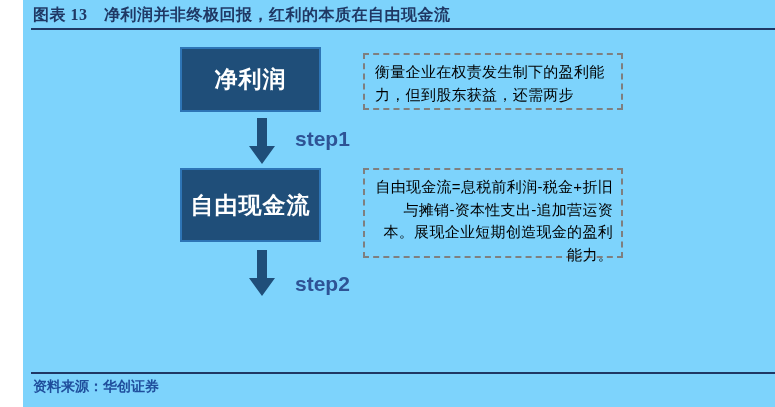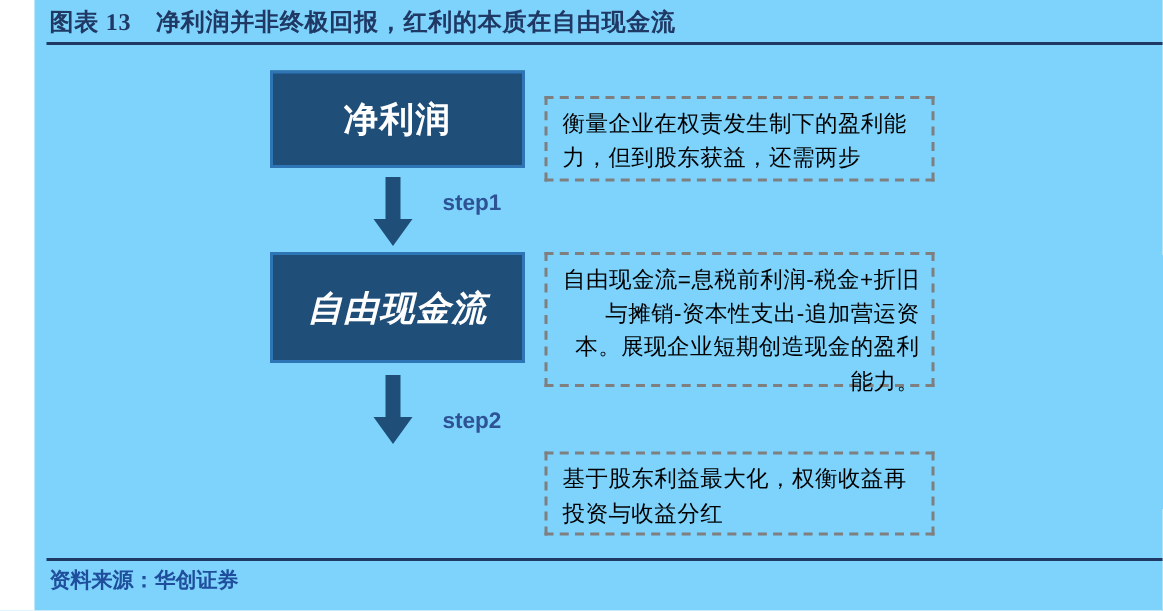--- a/index.html
+++ b/index.html
@@ -55,72 +55,72 @@
     font-weight: bold;
     font-size: 14px;
     color: #1F4E9C;
     white-space: nowrap;
   }
 
   
   .proc-box {
     position: absolute;
     left: 157px;
-    width: 170px;
+    width: 141px;
     background: #1F4E79;
     border: 2px solid #2E75B6;
     box-sizing: border-box;
     display: flex;
     align-items: center;
     justify-content: center;
     color: #ffffff;
     font-weight: bold;
     font-size: 23px;
     letter-spacing: 1px;
   }
   #box-net-profit   { top: 47px;  height: 65px; }
-  #box-free-cash    { top: 168px; height: 74px; font-style: italic; }
+  #box-free-cash    { top: 168px; height: 74px; }
   #box-dividend     { top: 300px; height: 68px; }
 
   
   .arrow {
     position: absolute;
     left: 224px;
     width: 30px;
   }
   #arrow-1 { top: 118px; height: 48px; }
   #arrow-2 { top: 250px; height: 48px; }
   .arrow svg { display: block; }
 
   
   .step-label {
     position: absolute;
     font-weight: bold;
-    font-size: 15px;
+    font-size: 21px;
     color: #2E5395;
     letter-spacing: 0px;
     white-space: nowrap;
   }
   #step-1 { left: 272px; top: 127px; }
   #step-2 { left: 272px; top: 272px; }
 
   
   .note-box {
     position: absolute;
     left: 340px;
     width: 260px;
     border: 2px dashed #7F7F7F;
     box-sizing: border-box;
     padding: 6px 8px 6px 10px;
     font-size: 15px;
     line-height: 1.5;
     color: #000000;
     letter-spacing: 0.3px;
   }
-  #note-net-profit { top: 64px;  height: 57px; }
+  #note-net-profit { top: 53px;  height: 57px; }
   #note-free-cash  { top: 168px; height: 90px; text-align: right; }
   #note-dividend   { top: 301px; height: 56px; }
 </style>
 </head>
 <body>
 
 <div id="figure">
 
   <div class="fig-title">图表 13　净利润并非终极回报，红利的本质在自由现金流</div>
   <div class="title-rule"></div>
@@ -146,20 +146,17 @@
     <span>自由现金流=息税前利润-税金+折旧与摊销-资本性支出-追加营运资本。展现企业短期创造现金的盈利能力。</span>
   </div>
 
   <div class="arrow" id="arrow-2">
     <svg width="30" height="48" viewBox="0 0 30 48" xmlns="http://www.w3.org/2000/svg">
       <polygon points="10,0 20,0 20,28 28,28 15,46 2,28 10,28" fill="#1F4E79"></polygon>
     </svg>
   </div>
   <div class="step-label" id="step-2">step2</div>
 
-  <div class="note-box" id="note-dividend">
-    <span>基于股东利益最大化，权衡收益再投资与收益分红</span>
-  </div>
 
   <div class="footer-rule"></div>
   <div class="fig-source">资料来源：华创证券</div>
 
 </div>
 
 </body></html>

